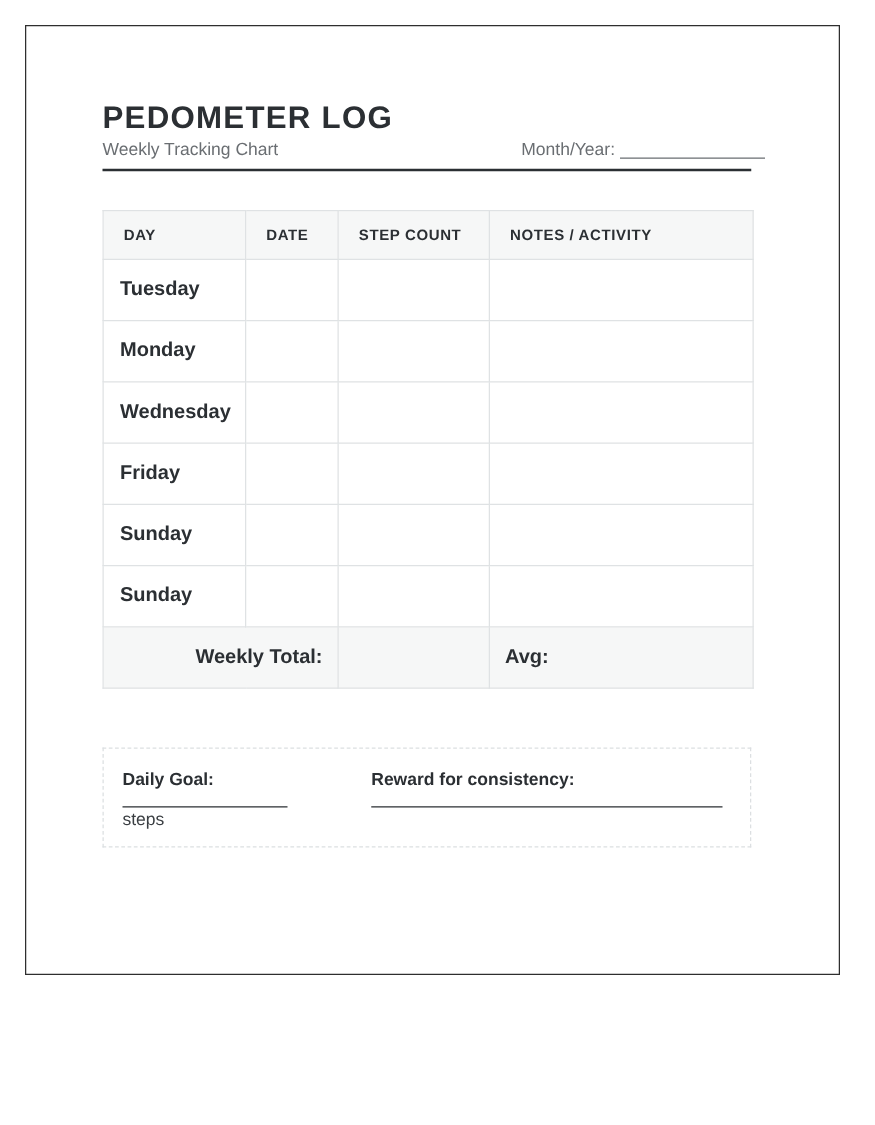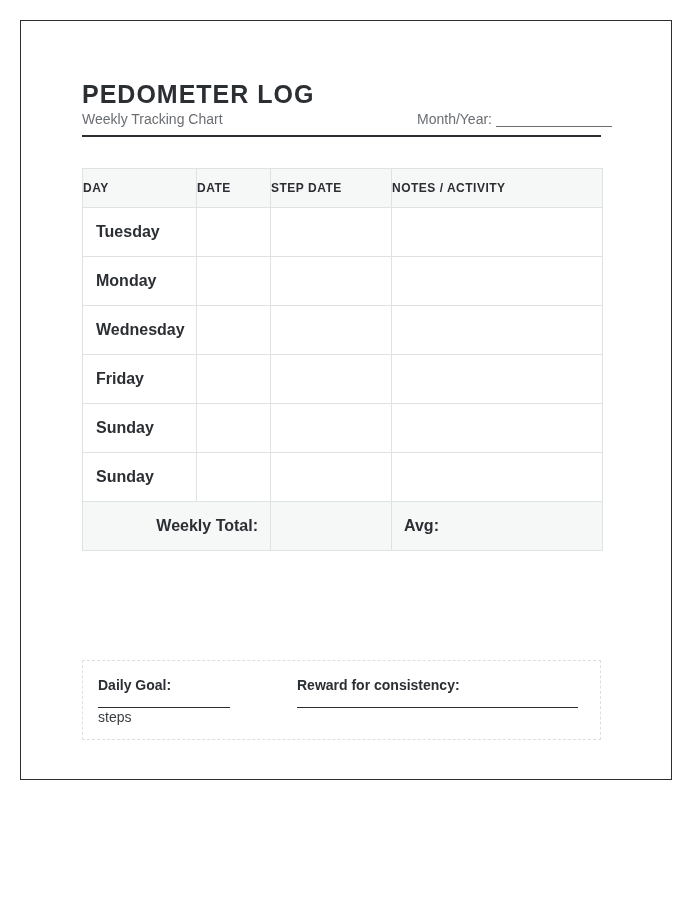--- a/index.html
+++ b/index.html
@@ -6,28 +6,28 @@
     body { width: 700px; height: 900px; position: relative; font-family: "Liberation Sans", sans-serif; color: #2b2f33; }
     .page { position: absolute; left: 20px; top: 20px; width: 652px; height: 760px; border: 1px solid #2e2e2e; box-sizing: border-box; background: #fff; }
     .title { position: absolute; left: 61px; top: 61px; font-size: 25px; font-weight: bold; letter-spacing: 1px; color: #2b2f33; margin: 0; line-height: 1; }
     .subtitle { position: absolute; left: 61px; top: 90px; font-size: 14px; color: #6a6e72; }
     .monthyear { position: absolute; right: 59px; top: 90px; font-size: 14px; color: #6a6e72; display: flex; align-items: flex-end; }
     .monthyear .line { display: inline-block; width: 116px; border-bottom: 1px solid #6a6e72; height: 14px; margin-left: 4px; }
     .rule { position: absolute; left: 61px; top: 114px; width: 519px; height: 2px; background: #2b2f33; }
 
     table.log { position: absolute; left: 61px; top: 147px; width: 520px; border-collapse: collapse; table-layout: fixed; }
     table.log th, table.log td { border: 1px solid #dfe2e4; padding: 0; }
-    table.log th { height: 38px; background: #f6f7f7; font-size: 12px; font-weight: bold; letter-spacing: 0.5px; text-align: left; padding-left: 0; color: #2b2f33; }
+    table.log th { height: 38px; background: #f6f7f7; font-size: 12px; font-weight: bold; letter-spacing: 0.5px; text-align: left; padding-left: 16px; color: #2b2f33; }
     table.log td { height: 48px; padding-left: 12px; }
     table.log td.day { font-size: 16px; font-weight: bold; padding-left: 13px; color: #2b2f33; }
     table.log tr.total td { background: #f6f7f7; font-size: 16px; font-weight: bold; color: #2b2f33; }
     table.log tr.total td.total-label { text-align: right; padding-right: 12px; }
     table.log tr.total td.avg-label { padding-left: 12px; }
 
-    .footer-box { position: absolute; left: 61px; top: 639px; width: 519px; height: 80px; border: 1px dashed #dcdfe1; box-sizing: border-box; }
+    .footer-box { position: absolute; left: 61px; top: 577px; width: 519px; height: 80px; border: 1px dashed #dcdfe1; box-sizing: border-box; }
     .goal-label { position: absolute; left: 15px; top: 16px; font-size: 14px; font-weight: bold; color: #2b2f33; }
     .goal-line { position: absolute; left: 15px; top: 46px; width: 132px; border-bottom: 1px solid #2b2f33; }
     .goal-unit { position: absolute; left: 15px; top: 48px; font-size: 14px; color: #3a3e42; }
     .reward-label { position: absolute; left: 214px; top: 16px; font-size: 14px; font-weight: bold; color: #2b2f33; }
     .reward-line { position: absolute; left: 214px; top: 46px; width: 281px; border-bottom: 1px solid #2b2f33; }
   </style>
 </head>
 <body>
 
 <div class="page">
@@ -43,21 +43,21 @@
     <colgroup>
       <col style="width:114px">
       <col style="width:74px">
       <col style="width:121px">
       <col style="width:211px">
     </colgroup>
     <thead>
       <tr>
         <th>DAY</th>
         <th>DATE</th>
-        <th>STEP DATE</th>
+        <th>STEP COUNT</th>
         <th>NOTES / ACTIVITY</th>
       </tr>
     </thead>
     <tbody>
       <tr>
         <td class="day">Tuesday</td>
         <td></td>
         <td></td>
         <td></td>
       </tr>

